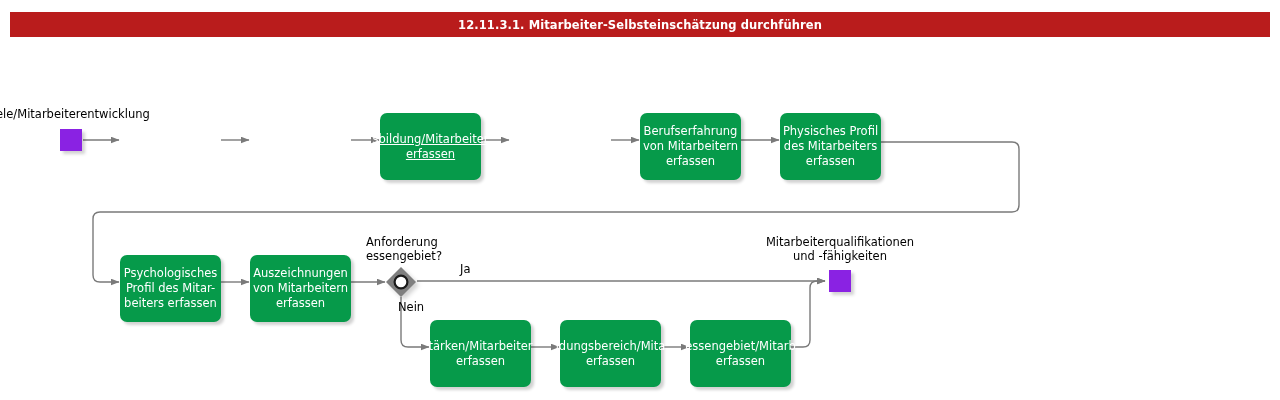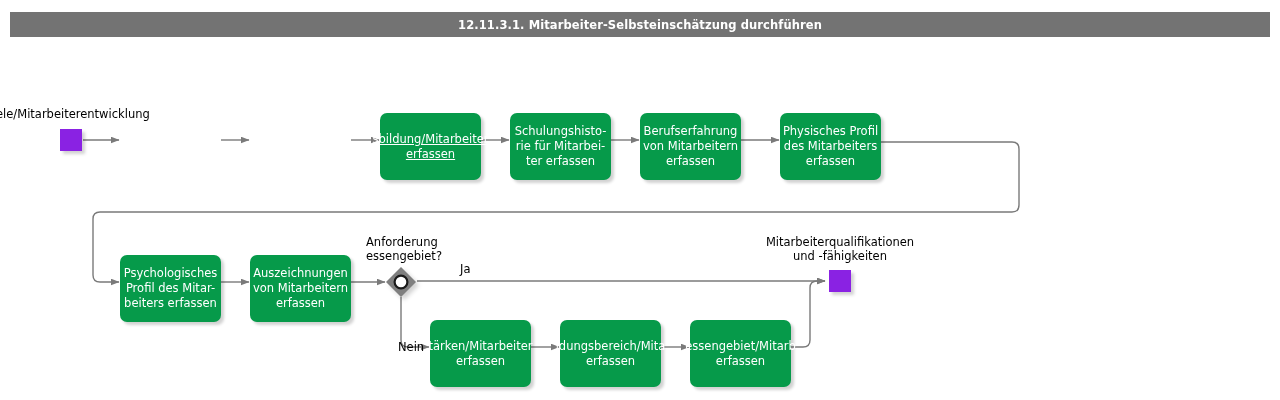--- a/index.html
+++ b/index.html
@@ -28,21 +28,21 @@
     pointer-events: none;
   }
 
   
   .titlebar {
     position: absolute;
     left: 10px;
     top: 12px;
     width: 1260px;
     height: 25px;
-    background: #737373;
+    background: #b91c1c;
     box-sizing: border-box;
     display: flex;
     align-items: center;
     justify-content: center;
   }
   .titlebar .t {
     color: #ffffff;
     font-size: 11.5px;
     font-weight: bold;
     letter-spacing: 0.1px;
@@ -141,41 +141,36 @@
     <span class="t">12.11.3.1. Mitarbeiter-Selbsteinschätzung durchführen</span>
   </div>
 
   <div class="caption" style="left:-4px; top:107px;">ele/Mitarbeiterentwicklung</div>
 
   <div class="caption" style="left:366px; top:235px;">Anforderung
 essengebiet?</div>
 
   <div class="caption" style="left:460px; top:262px;">Ja</div>
 
-  <div class="caption" style="left:398px; top:300px;margin-top:40px;">Nein</div>
+  <div class="caption" style="left:398px; top:300px;">Nein</div>
 
   <div class="caption ctr" style="left:840px; top:235px;">Mitarbeiterqualifikationen
 und -fähigkeiten</div>
 
   <div class="term" style="left:60px; top:129px;"></div>
 
   <div class="term" style="left:829px; top:270px;"></div>
 
 
 
   <div class="node ovf" style="left:380px; top:113px; width:101px; height:67px;">
     <span class="lbl" style="top:19px;text-decoration:underline;">sbildung/Mitarbeiter
 erfassen</span>
   </div>
 
-  <div class="node" style="left:510px; top:113px; width:101px; height:67px;">
-    <span class="lbl">Schulungshisto-
-rie für Mitarbei-
-ter erfassen</span>
-  </div>
 
   <div class="node" style="left:640px; top:113px; width:101px; height:67px;">
     <span class="lbl">Berufserfahrung
 von Mitarbeitern
 erfassen</span>
   </div>
 
   <div class="node" style="left:780px; top:113px; width:101px; height:67px;border-radius:7px;">
     <span class="lbl">Physisches Profil
 des Mitarbeiters

